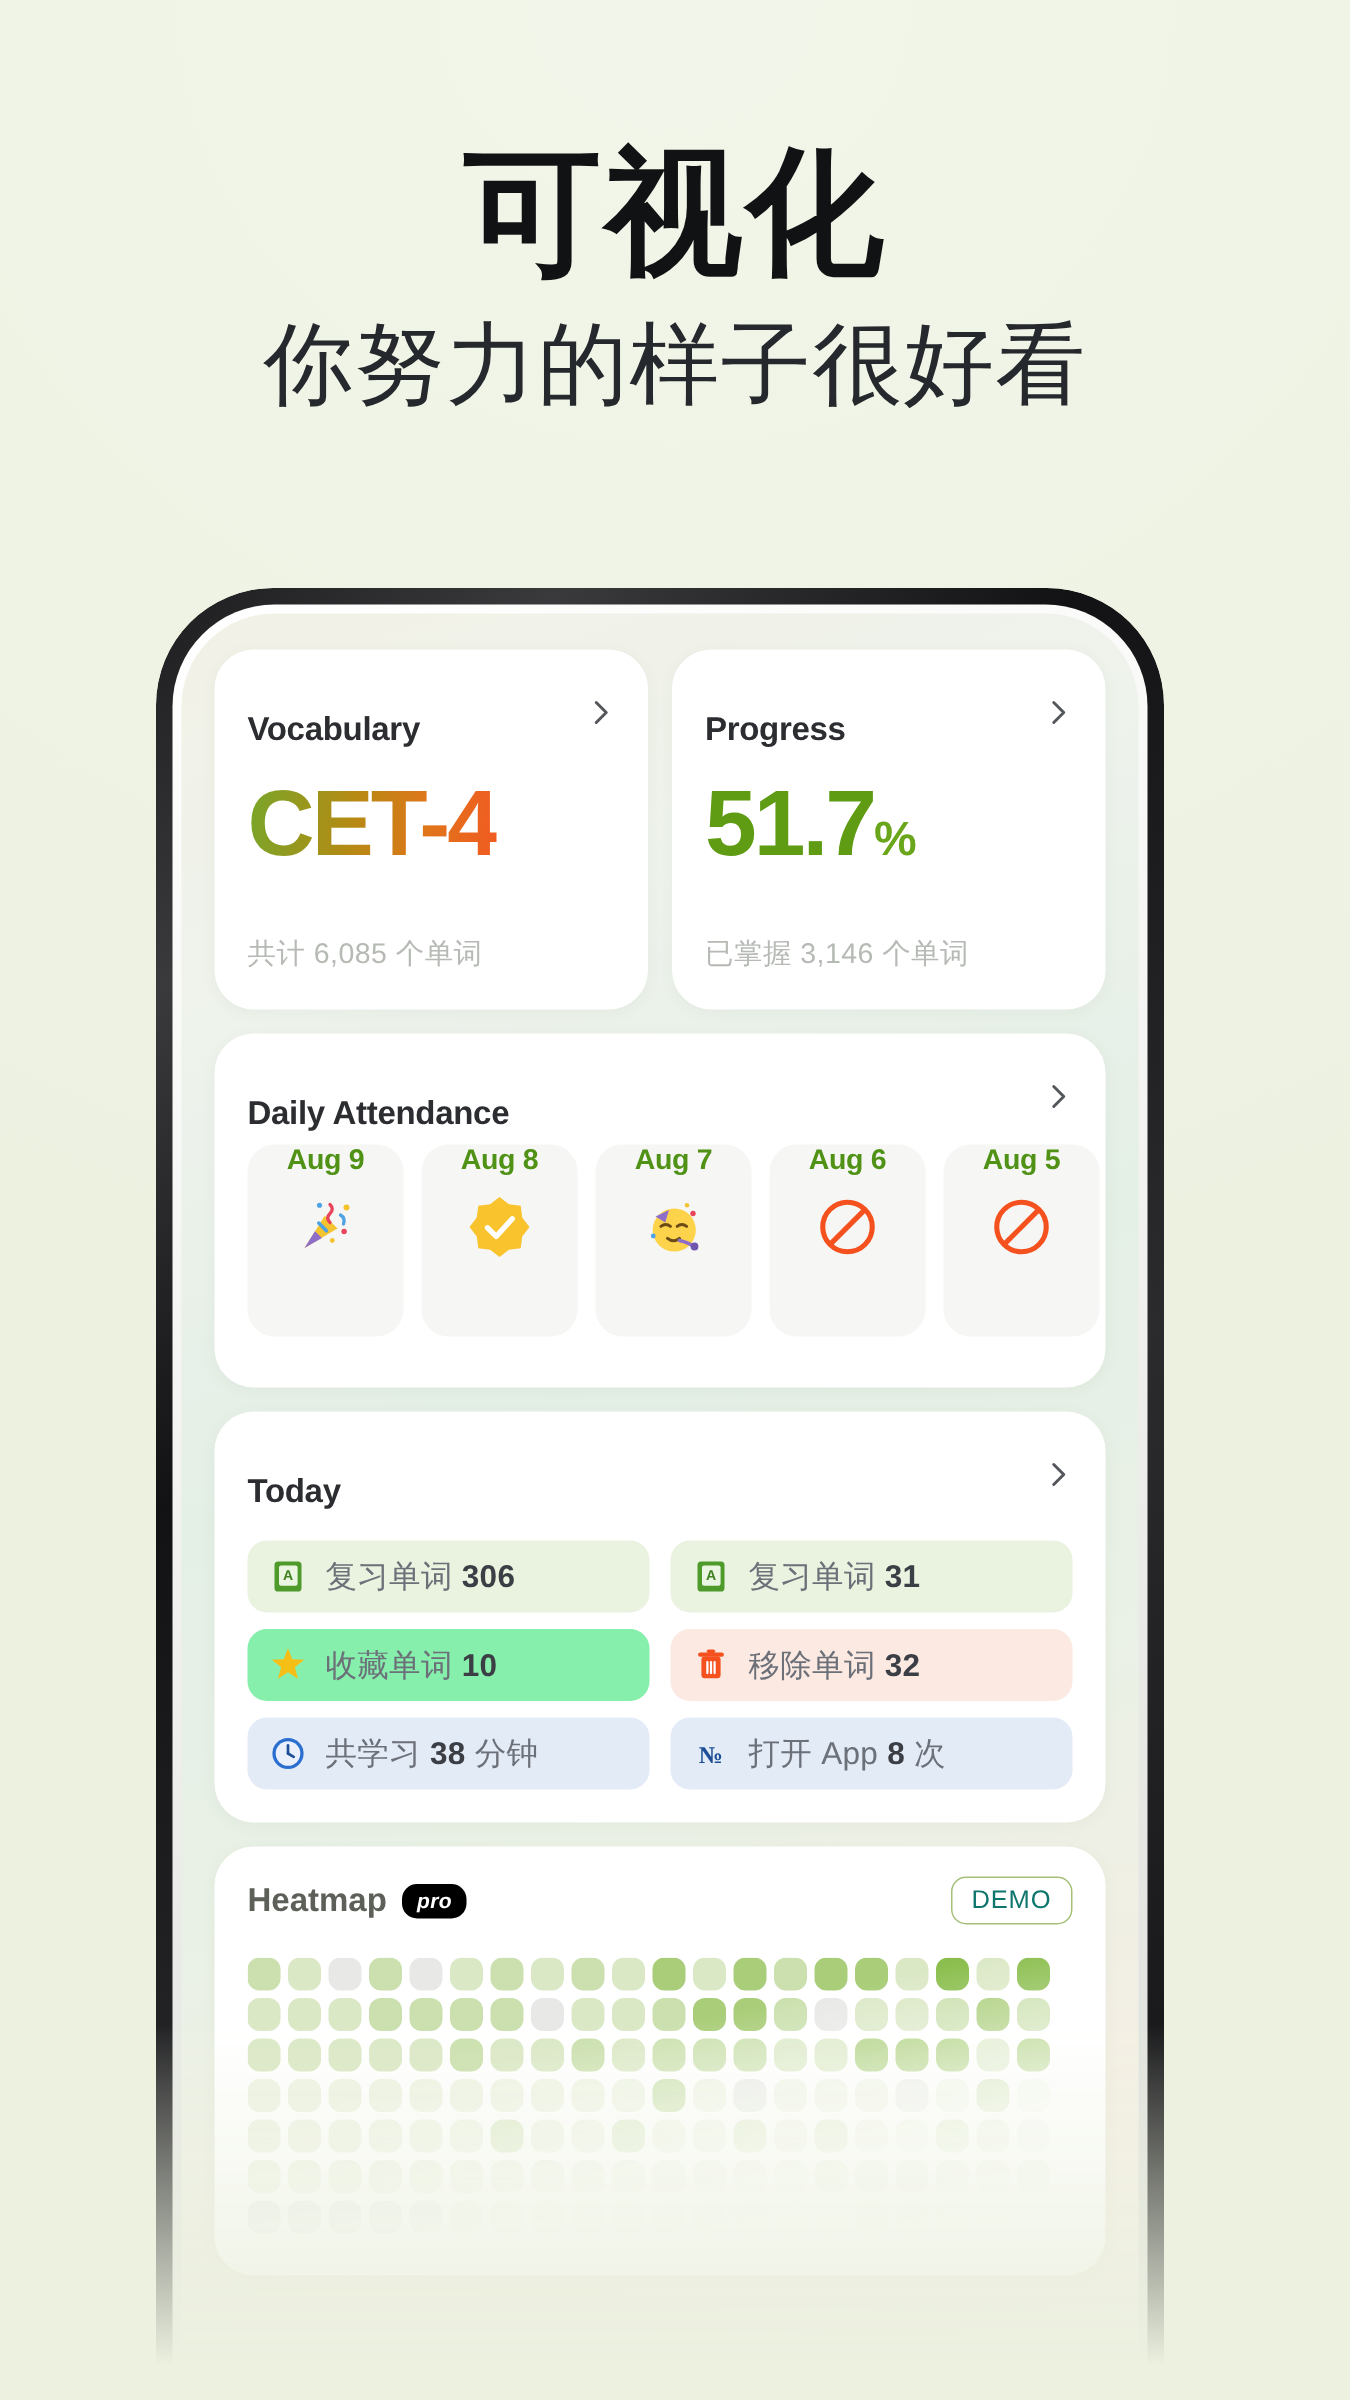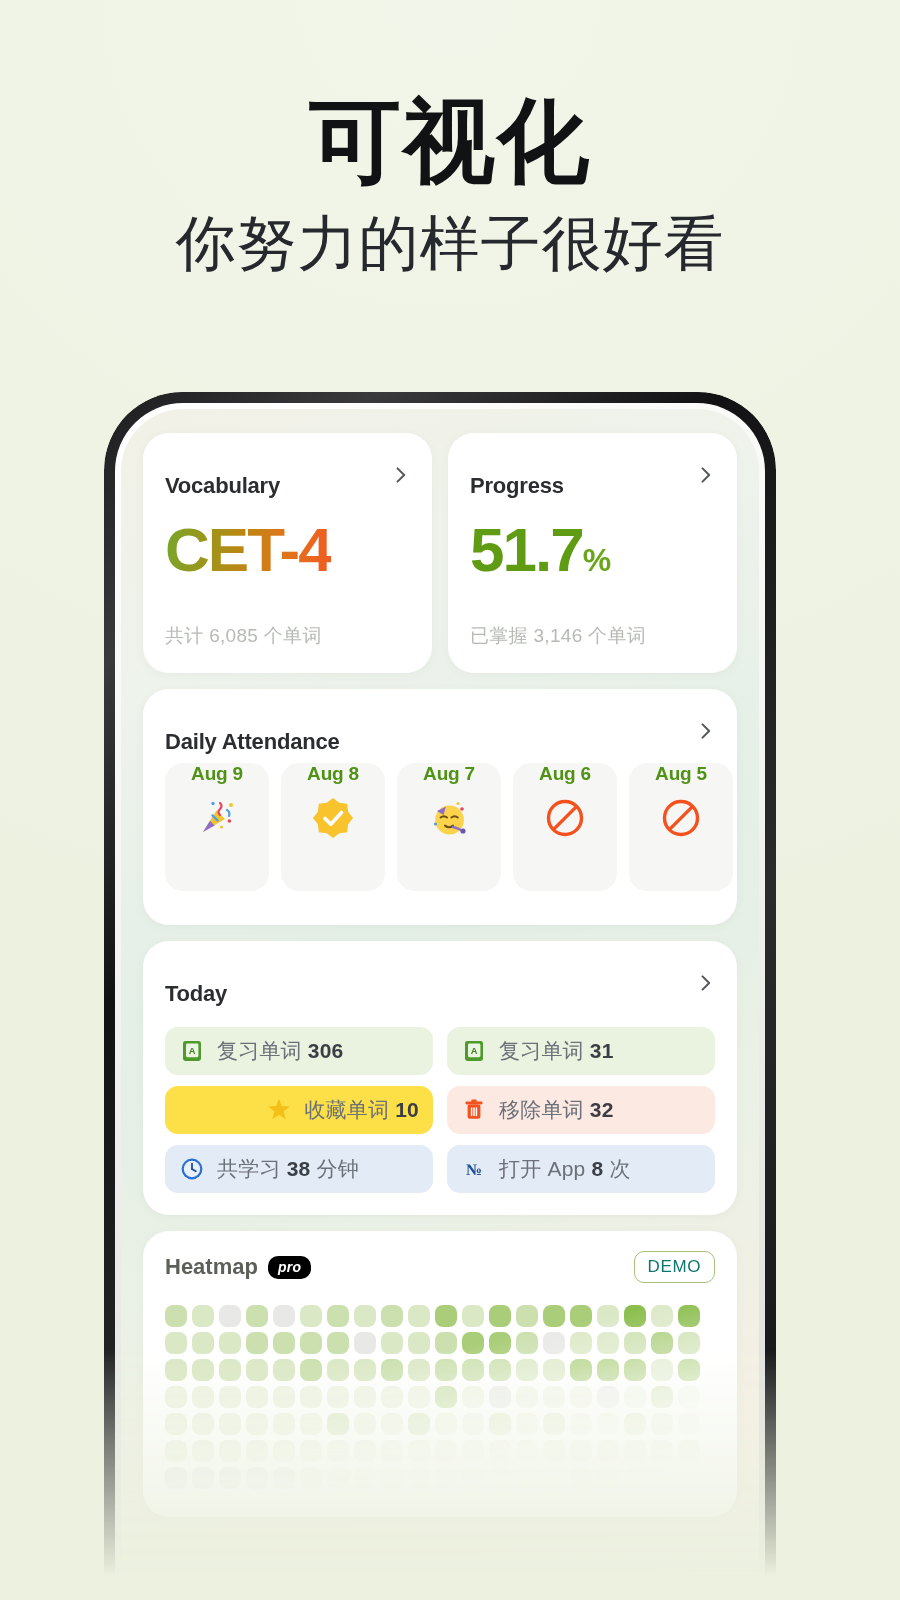--- a/index.html
+++ b/index.html
@@ -122,21 +122,21 @@
   .pill{
     height:48px; border-radius:13px;
     display:flex; align-items:center; gap:12px;
     padding:0 14px;
     font-size:21px; color:#6c7078; letter-spacing:.2px;
     white-space:nowrap; overflow:hidden;
   }
   .pill b{ color:#3b3e44; font-weight:700; }
   .pill-ico{ width:26px; height:26px; flex:0 0 auto; display:block; }
   .pill.green{ background:#eaf2e0; }
-  .pill.yellow{ background:#fde047;justify-content:flex-end; }
+  .pill.yellow{ background:#86efac; }
   .pill.red{ background:#fbe9e2; }
   .pill.blue{ background:#e3ebf7; }
 
   
   .heatmap{ margin-top:16px; padding-bottom:28px; position:relative; }
   .hm-head{
     display:flex; align-items:center; justify-content:space-between;
     padding:20px 22px 0 22px;
   }
   .hm-left{ display:flex; align-items:center; gap:10px; }

